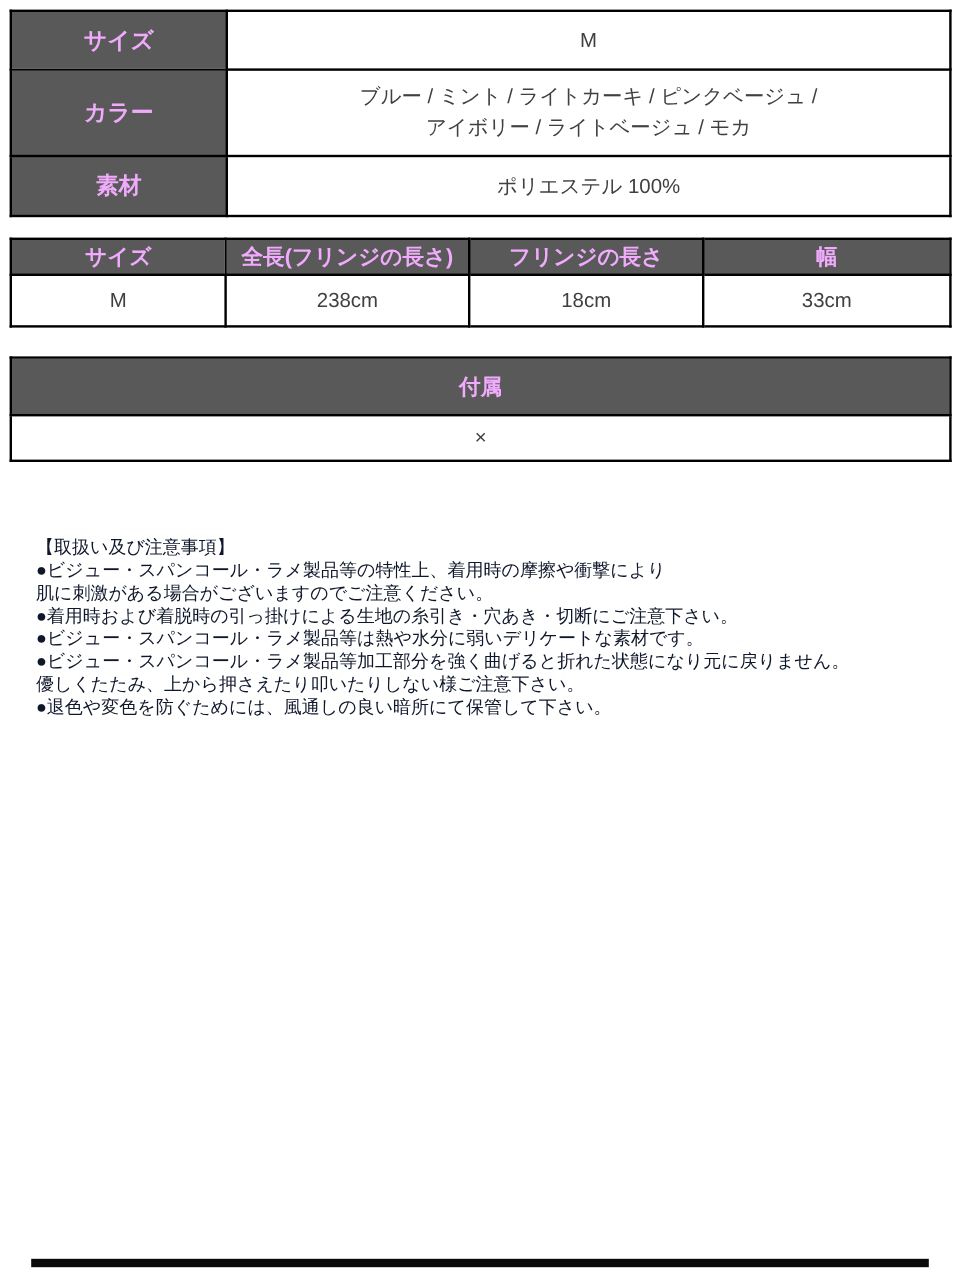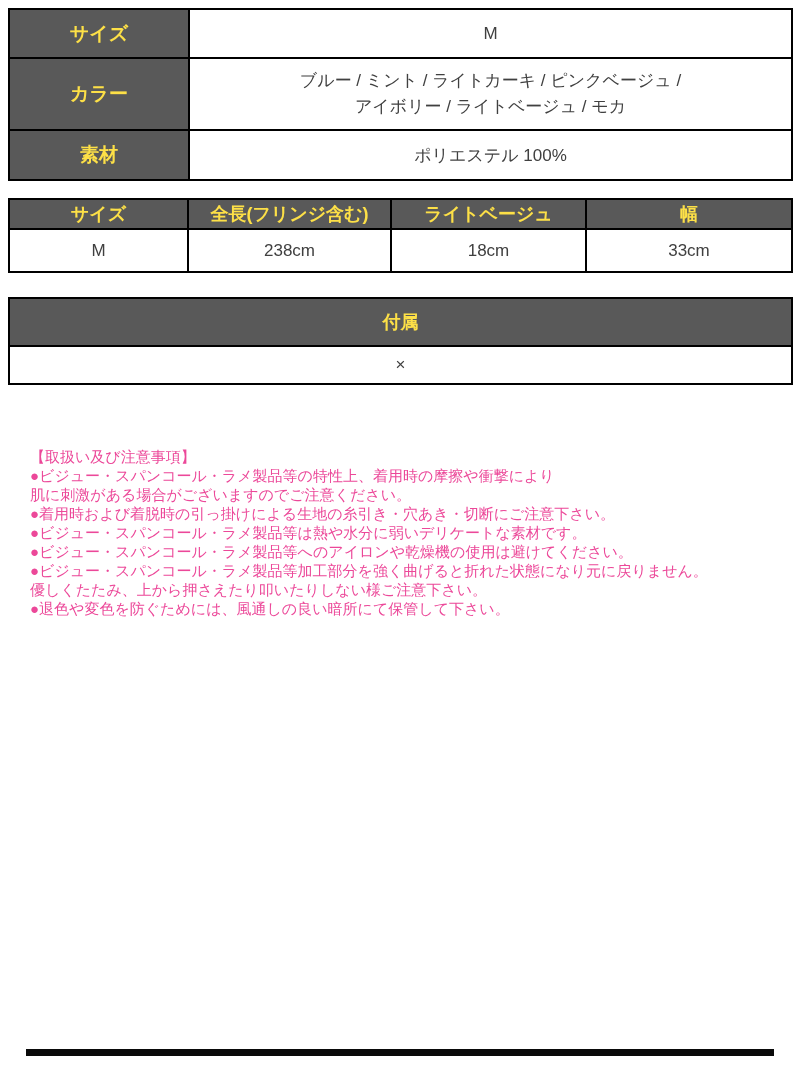--- a/index.html
+++ b/index.html
@@ -19,21 +19,21 @@
   }
   table.spec-tbl th, table.spec-tbl td {
     border: 2px solid #000000;
     padding: 0 4px;
     text-align: center;
     vertical-align: middle;
     overflow: hidden;
   }
   table.spec-tbl th {
     background: #595959;
-    color: #fde047;
+    color: #f0abfc;
     font-weight: bold;
     font-size: 19px;
   }
   table.spec-tbl td {
     background: #ffffff;
     color: #404040;
     font-size: 17px;
     font-weight: normal;
   }
 
@@ -55,21 +55,21 @@
 
   
   .acc-tbl { margin-top: 24px; }
   .acc-tbl thead th { height: 48px; font-size: 18px; }
   .acc-tbl tbody td { height: 38px; }
 
   
   .notes {
     margin: 62px 0 0 30px;
     width: 745px;
-    color: #ec4899;
+    color: #0f172a;
     font-size: 15px;
     line-height: 19px;
     white-space: nowrap;
   }
   .notes .line { height: 19px; }
 
   
   .bottom-bar {
     position: absolute;
     left: 26px;
@@ -109,22 +109,22 @@
   <table class="spec-tbl size-tbl">
     <colgroup>
         <col class="c1">
         <col class="c2">
         <col class="c3">
         <col class="c4">
       </colgroup>
     <thead>
       <tr>
         <th>サイズ</th>
-        <th>全長(フリンジ含む)</th>
-        <th>ライトベージュ</th>
+        <th>全長(フリンジの長さ)</th>
+        <th>フリンジの長さ</th>
         <th>幅</th>
       </tr>
     </thead>
     <tbody>
       <tr>
         <td>M</td>
         <td>238cm</td>
         <td>18cm</td>
         <td>33cm</td>
       </tr>
@@ -143,21 +143,20 @@
       </tr>
     </tbody>
   </table>
 
   <div class="notes">
     <div class="line">【取扱い及び注意事項】</div>
     <div class="line">●ビジュー・スパンコール・ラメ製品等の特性上、着用時の摩擦や衝撃により</div>
     <div class="line">肌に刺激がある場合がございますのでご注意ください。</div>
     <div class="line">●着用時および着脱時の引っ掛けによる生地の糸引き・穴あき・切断にご注意下さい。</div>
     <div class="line">●ビジュー・スパンコール・ラメ製品等は熱や水分に弱いデリケートな素材です。</div>
-    <div class="line">●ビジュー・スパンコール・ラメ製品等へのアイロンや乾燥機の使用は避けてください。</div>
     <div class="line">●ビジュー・スパンコール・ラメ製品等加工部分を強く曲げると折れた状態になり元に戻りません。</div>
     <div class="line">優しくたたみ、上から押さえたり叩いたりしない様ご注意下さい。</div>
     <div class="line">●退色や変色を防ぐためには、風通しの良い暗所にて保管して下さい。</div>
   </div>
 
   <div class="bottom-bar"></div>
 
 </div>
 
 </body></html>

